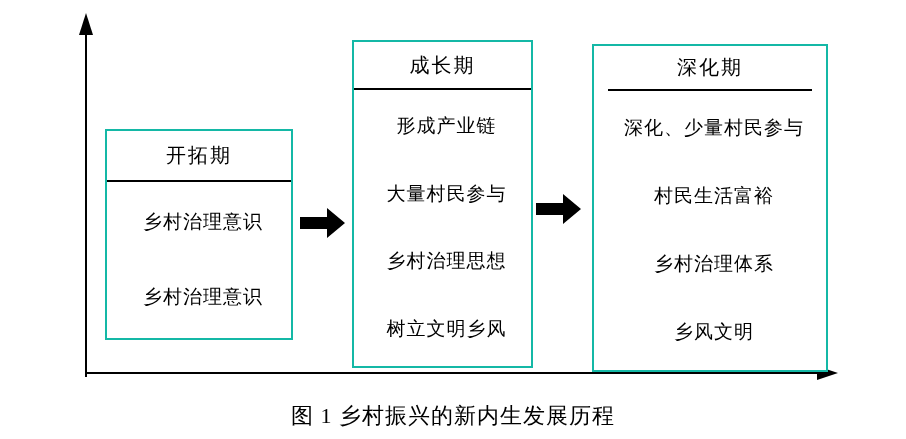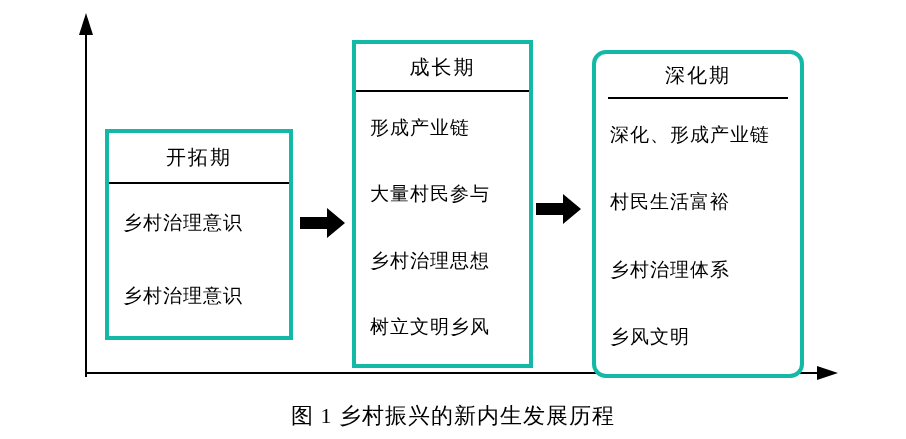--- a/index.html
+++ b/index.html
@@ -19,28 +19,29 @@
   .axes-svg {
     position: absolute;
     left: 0;
     top: 0;
     width: 906px;
     height: 439px;
   }
   .stage-box {
     position: absolute;
     box-sizing: border-box;
-    border: 4px solid #14b8a6;
+    border: 2px solid #14b8a6;
     background: #ffffff;
     display: flex;
     flex-direction: column;
+    text-align: center;
   }
   .stage-box.s1 { left: 105px; top: 129px; width: 188px; height: 211px; }
   .stage-box.s2 { left: 352px; top: 40px;  width: 181px; height: 328px; }
-  .stage-box.s3 { left: 592px; top: 50px;  width: 212px; height: 328px; border-radius: 14px; }
+  .stage-box.s3 { left: 592px; top: 44px;  width: 236px; height: 328px; }
 
   .stage-header {
     display: flex;
     align-items: center;
     justify-content: center;
     font-size: 20px;
     letter-spacing: 2px;
     flex: 0 0 auto;
   }
   .s1 .stage-header { height: 49px; }
@@ -116,21 +117,21 @@
       <div class="stage-item">大量村民参与</div>
       <div class="stage-item">乡村治理思想</div>
       <div class="stage-item">树立文明乡风</div>
     </div>
   </div>
 
   <div class="stage-box s3">
     <div class="stage-header">深化期</div>
     <div class="stage-rule"></div>
     <div class="stage-items">
-      <div class="stage-item">深化、形成产业链</div>
+      <div class="stage-item">深化、少量村民参与</div>
       <div class="stage-item">村民生活富裕</div>
       <div class="stage-item">乡村治理体系</div>
       <div class="stage-item">乡风文明</div>
     </div>
   </div>
 
   <div class="caption">图 1 乡村振兴的新内生发展历程</div>
 
 </div>
 

